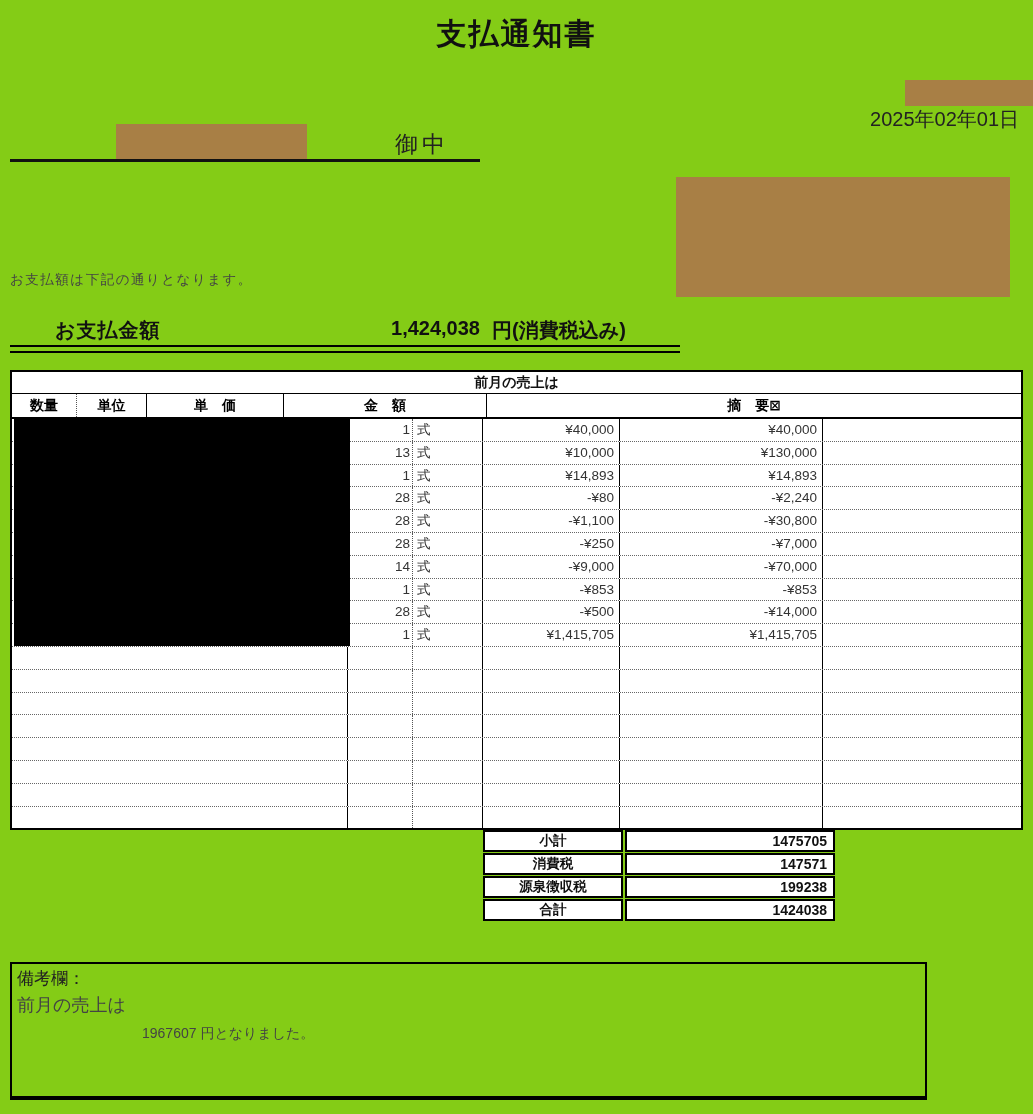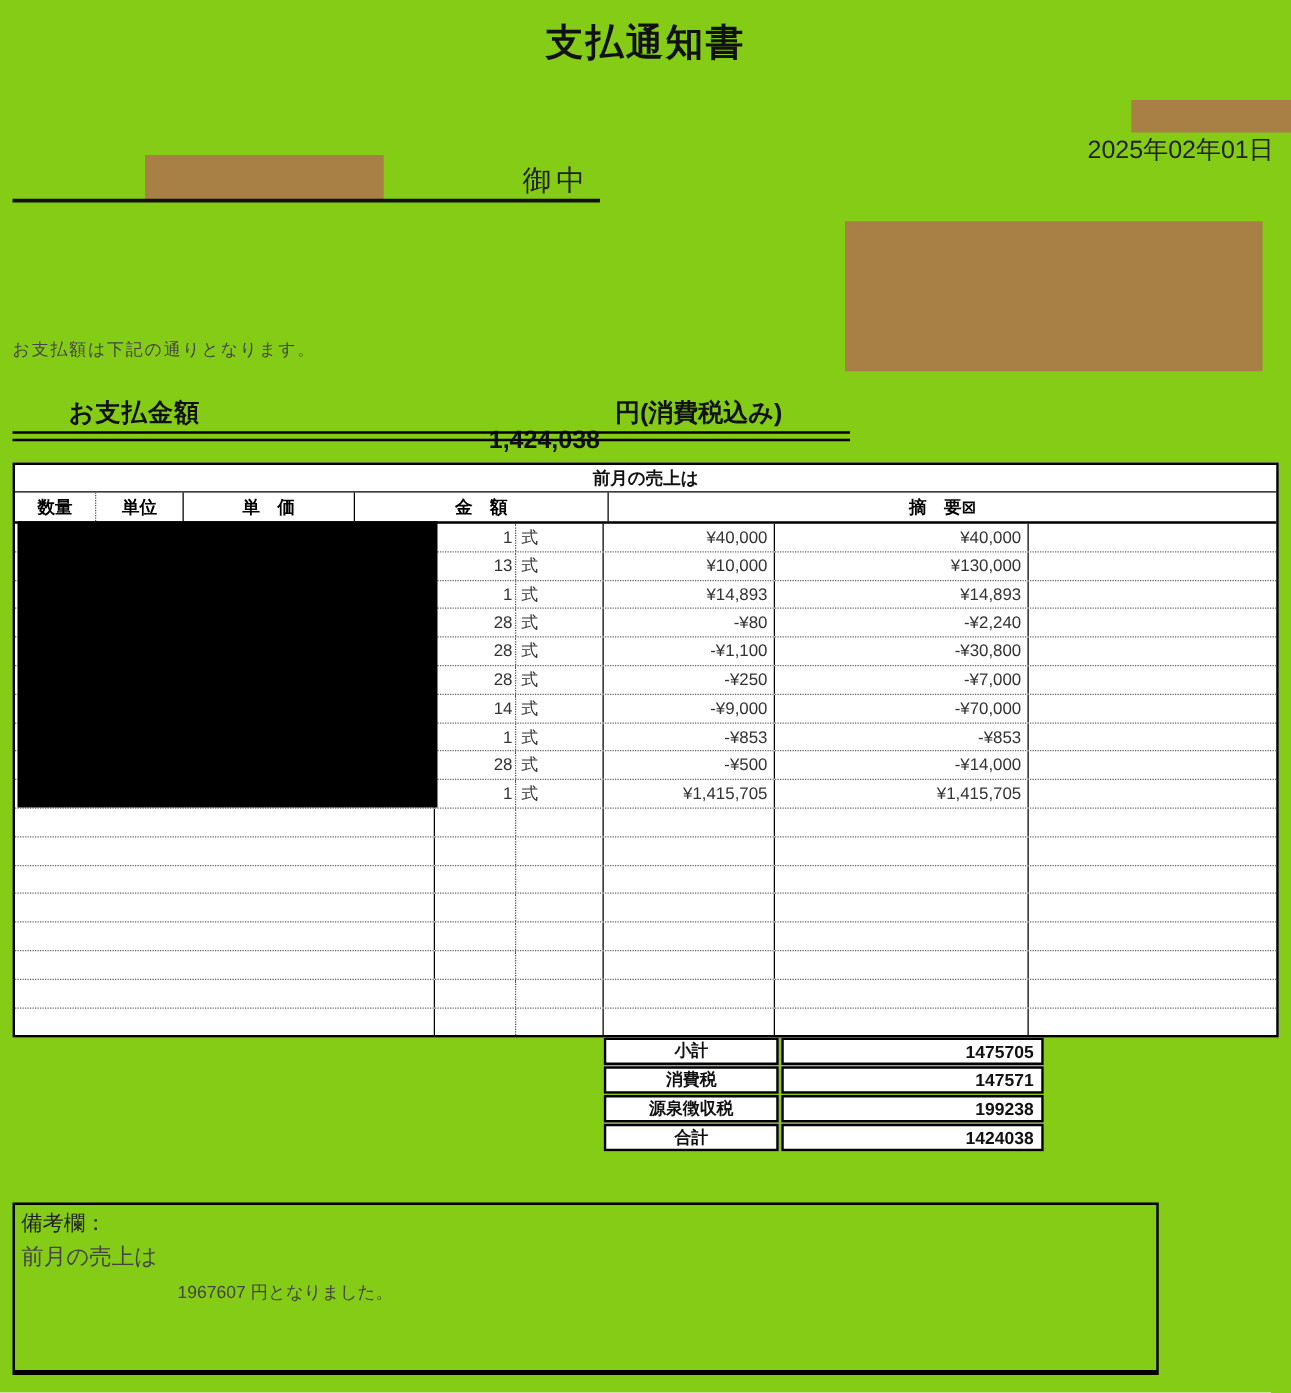--- a/index.html
+++ b/index.html
@@ -13,28 +13,28 @@
   .doc-title{top:14px;left:0;width:100%;text-align:center;font-size:30px;font-weight:bold;letter-spacing:2px;}
 
   
   .redact-brown{background:#a87f45;}
 
   
   .issue-date{top:106px;right:14px;font-size:20px;color:#222;}
 
   
   .recipient-underline{top:159px;left:10px;width:470px;border-bottom:3px solid #111;}
-  .recipient-honorific{top:129px;left:418px;font-size:23px;color:#222;letter-spacing:4px;}
+  .recipient-honorific{top:129px;left:395px;font-size:23px;color:#222;letter-spacing:4px;}
 
   
   .intro-text{top:271px;left:10px;font-size:13.5px;color:#444;letter-spacing:1.5px;}
 
   
   .pay-label{top:317px;left:55px;font-size:20px;font-weight:bold;letter-spacing:1px;}
-  .pay-amount{top:317px;left:368px;width:112px;text-align:right;font-size:20px;font-weight:bold;margin-top:24px;}
+  .pay-amount{top:317px;left:368px;width:112px;text-align:right;font-size:20px;font-weight:bold;}
   .pay-unit{top:317px;left:492px;font-size:20px;font-weight:bold;}
   .pay-underline{top:345px;left:10px;width:670px;height:4px;border-top:2px solid #000;border-bottom:2px solid #000;}
 
   
   .inv-table{top:370px;left:10px;width:1013px;border:2px solid #000;box-sizing:border-box;background:#fff;}
   .inv-title{height:21px;line-height:21px;text-align:center;font-size:14px;font-weight:bold;border-bottom:1px solid #000;}
   .inv-head{display:flex;height:23px;line-height:23px;font-size:14px;font-weight:bold;border-bottom:2px solid #000;}
   .trow{display:flex;height:21.8px;line-height:21.8px;font-size:13.5px;color:#333;border-bottom:1px dotted #666;}
   .tbody .trow:last-child{border-bottom:none;}
   .cell{box-sizing:border-box;overflow:hidden;white-space:nowrap;}

